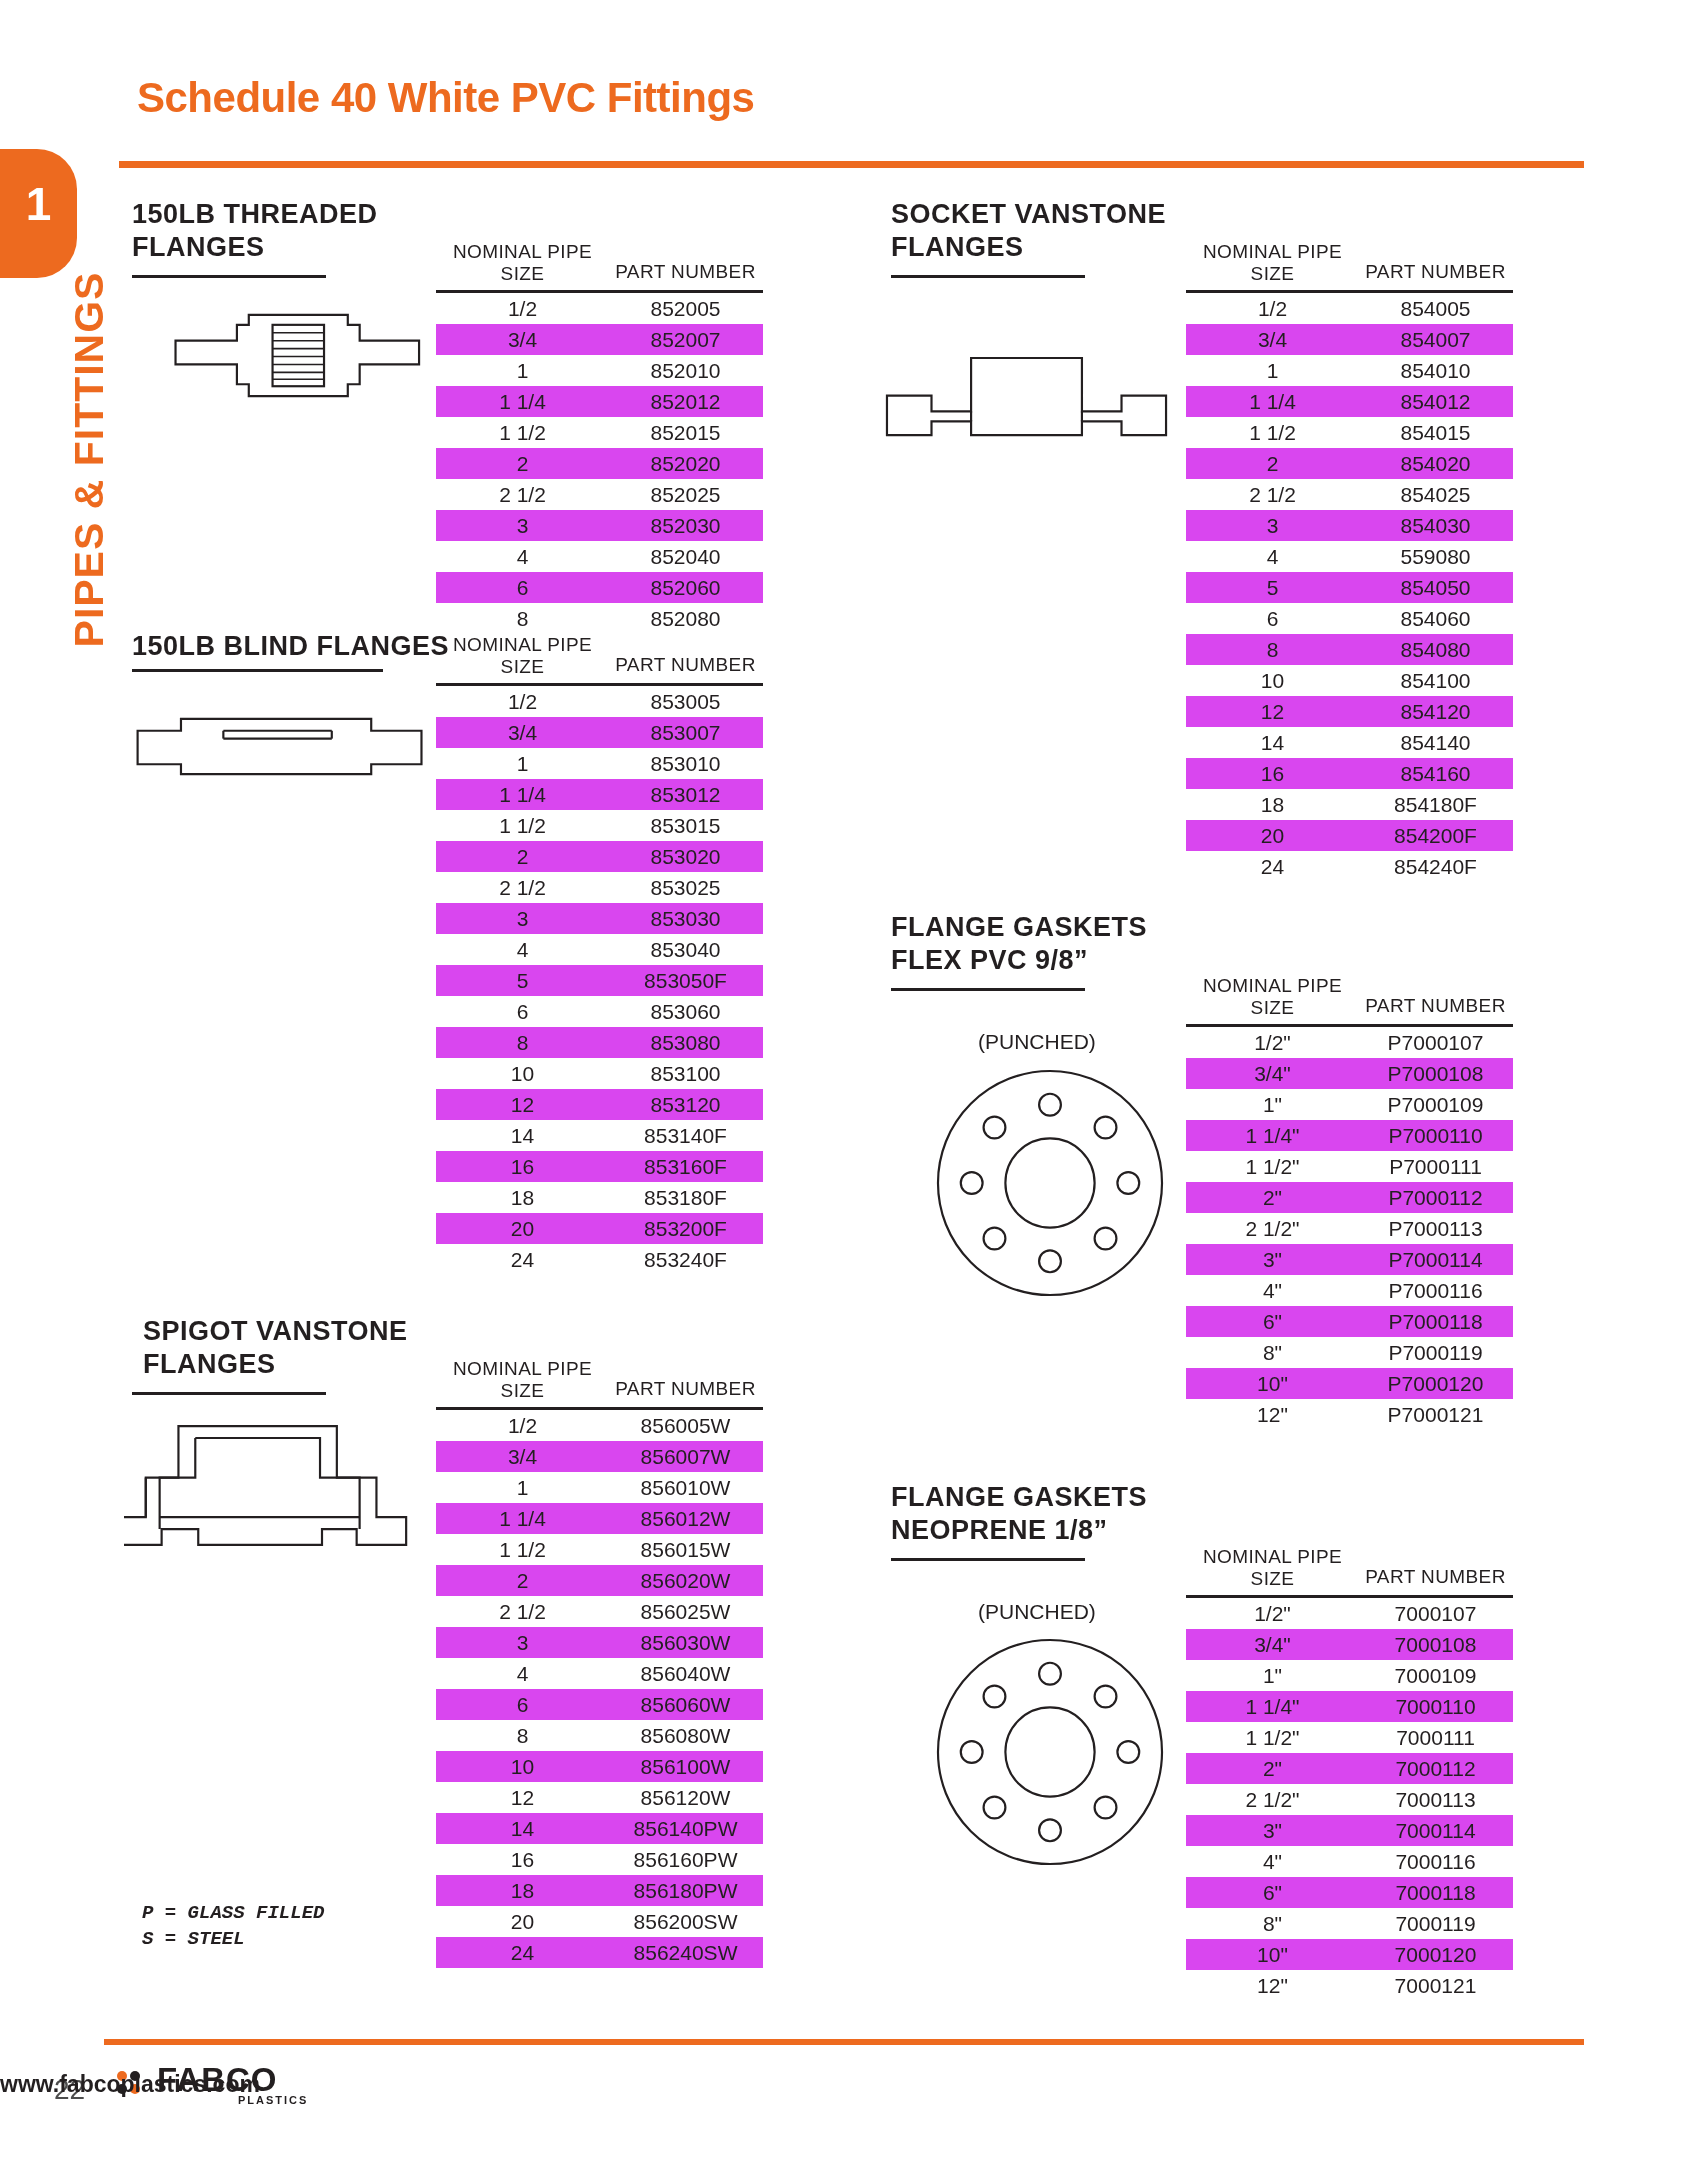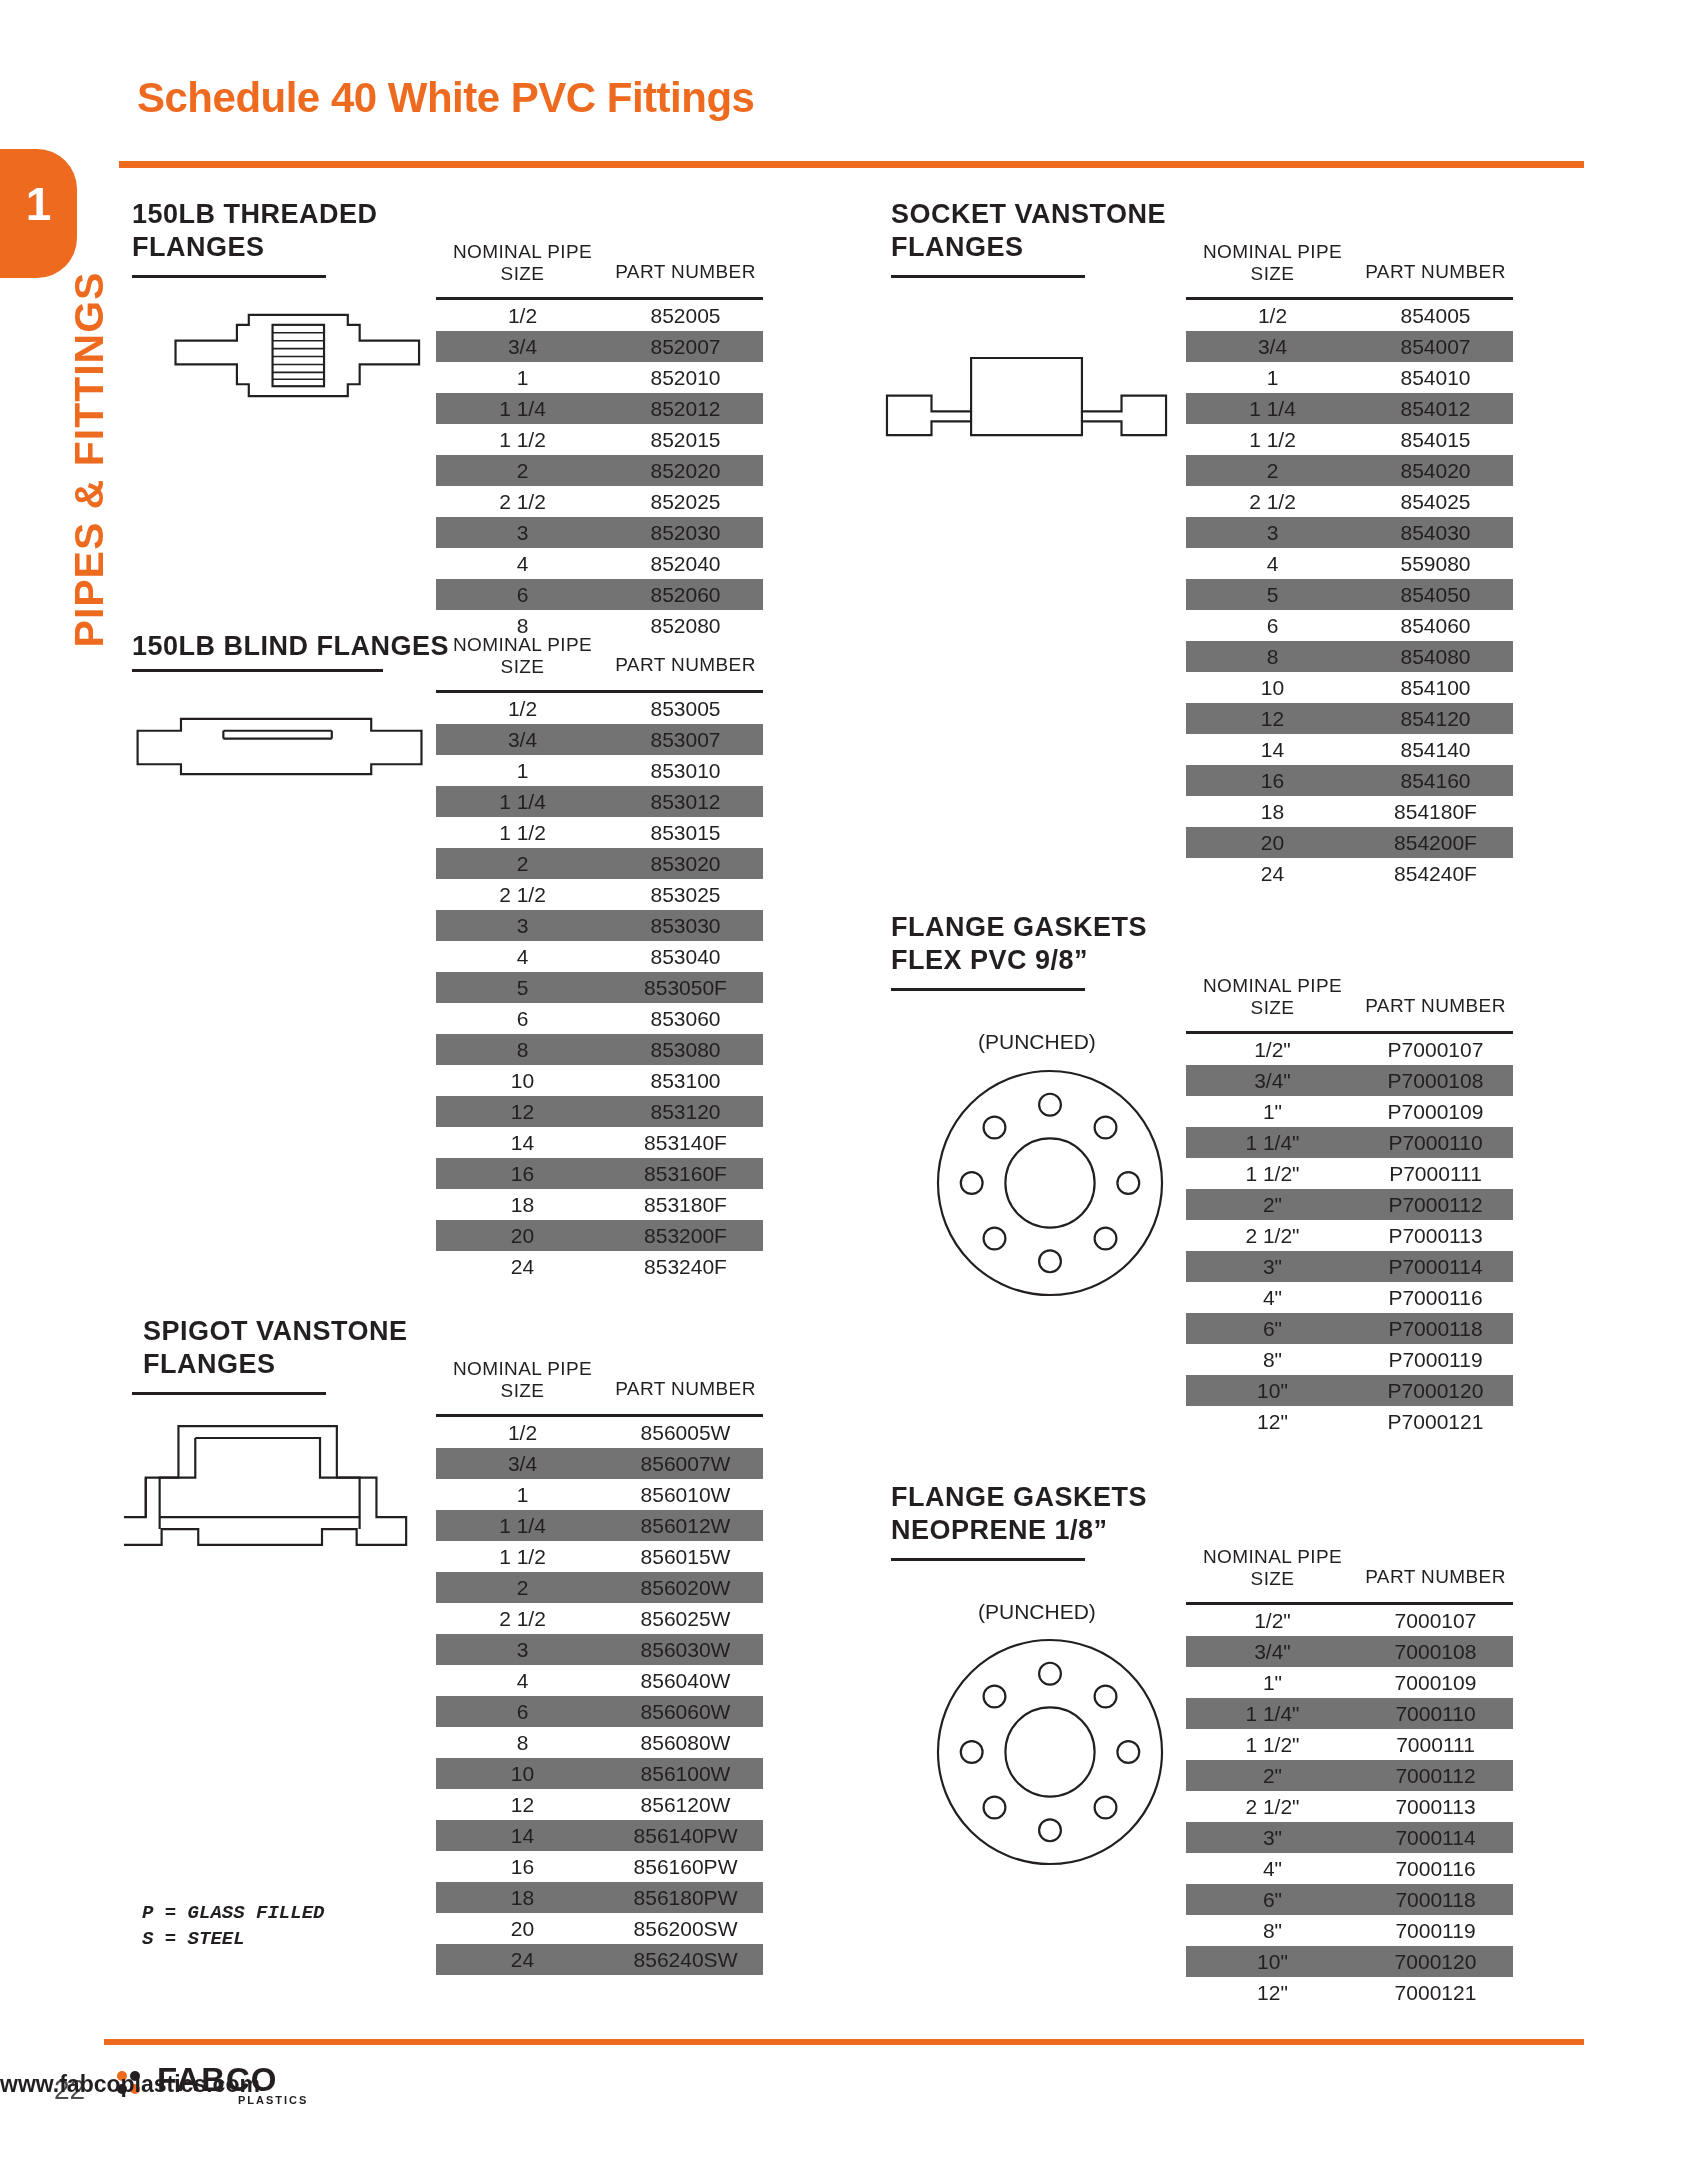--- a/index.html
+++ b/index.html
@@ -98,29 +98,29 @@
   }
   .punched {
     position:absolute; font-size:21px; color:#231f20;
   }
 
   
   .tbl { position:absolute; width:327px; }
   .tbl .hdr {
     display:flex;
     font-size:19px; letter-spacing:0.4px;
-    color:#231f20; padding-bottom:12px;
+    color:#231f20; padding-bottom:5px;
     border-bottom:3px solid #231f20;
     font-family:"Liberation Sans Narrow","Liberation Sans", sans-serif;
   }
   .tbl .hdr div { text-align:center; }
   .tbl .hdr .c1 { width:173px; }
   .tbl .hdr .c2 { width:153px;margin-top:20px; }
   .tbl .row { display:flex; height:31px; line-height:31px; font-size:21px; }
-  .tbl .row.alt { background:#737373; }
+  .tbl .row.alt { background:#d946ef; }
   .tbl .row div { text-align:center; }
   .tbl .row .c1 { width:173px; }
   .tbl .row .c2 { width:153px; }
 
   
   .draw { position:absolute; }
   svg { display:block; }
 </style>
 </head>
 <body>

